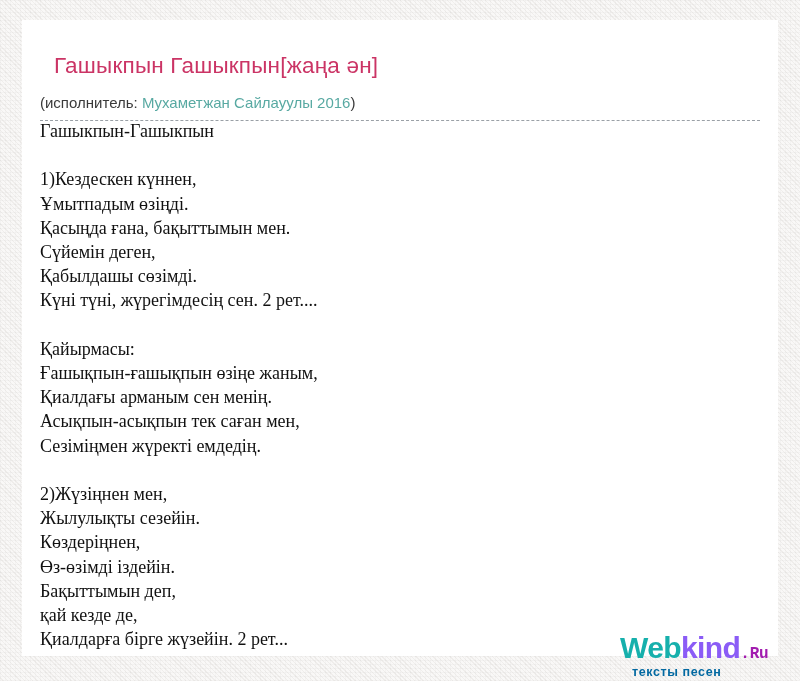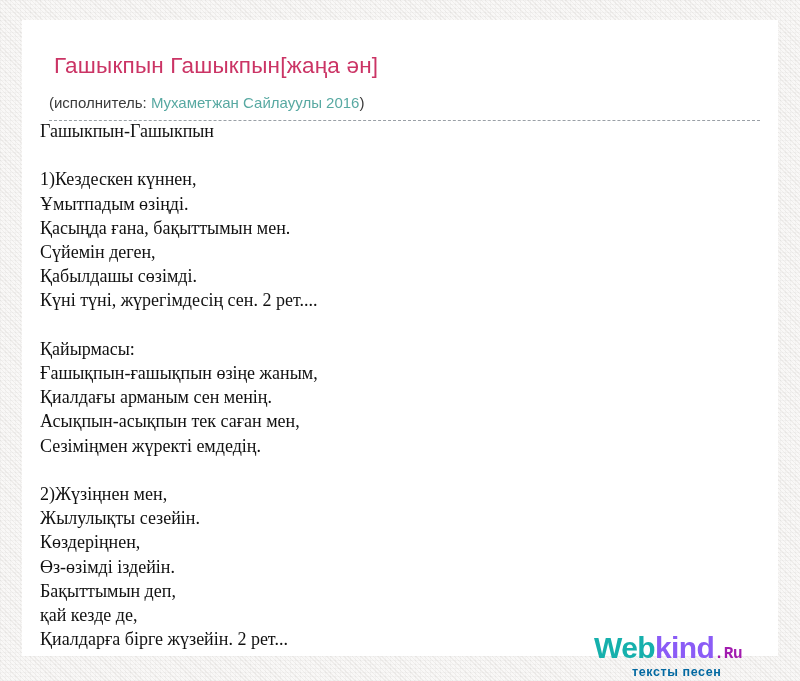--- a/index.html
+++ b/index.html
@@ -50,21 +50,20 @@
   }
   #artist-line {
     font-family: "Liberation Sans", sans-serif;
     font-size: 15px;
     color: #3a3a3a;
     line-height: 20px;
     margin-top: 4px;
     padding-bottom: 7px;
     border-bottom: 1px dashed #9aa0a6;
     white-space: nowrap;
-    margin-left: 9px;
   }
   #artist-link {
     color: #58a9a2;
     text-decoration: none;
     cursor: pointer;
   }
 
   
   #lyrics-body {
     position: absolute;
@@ -92,20 +91,21 @@
     font-family: "Liberation Sans", sans-serif;
     font-size: 30px;
     font-weight: bold;
     line-height: 32px;
     letter-spacing: -0.6px;
     white-space: nowrap;
     margin: 0;
   }
   .logo-web {
     color: #16b0ac;
+    margin-left: 26px;
   }
   .logo-kind {
     color: #8b5cf6;
     margin-top: 24px;
   }
   .logo-tld {
     color: #a21caf;
     font-size: 16px;
     letter-spacing: -0.2px;
     font-family: Liberation Mono, monospace;

